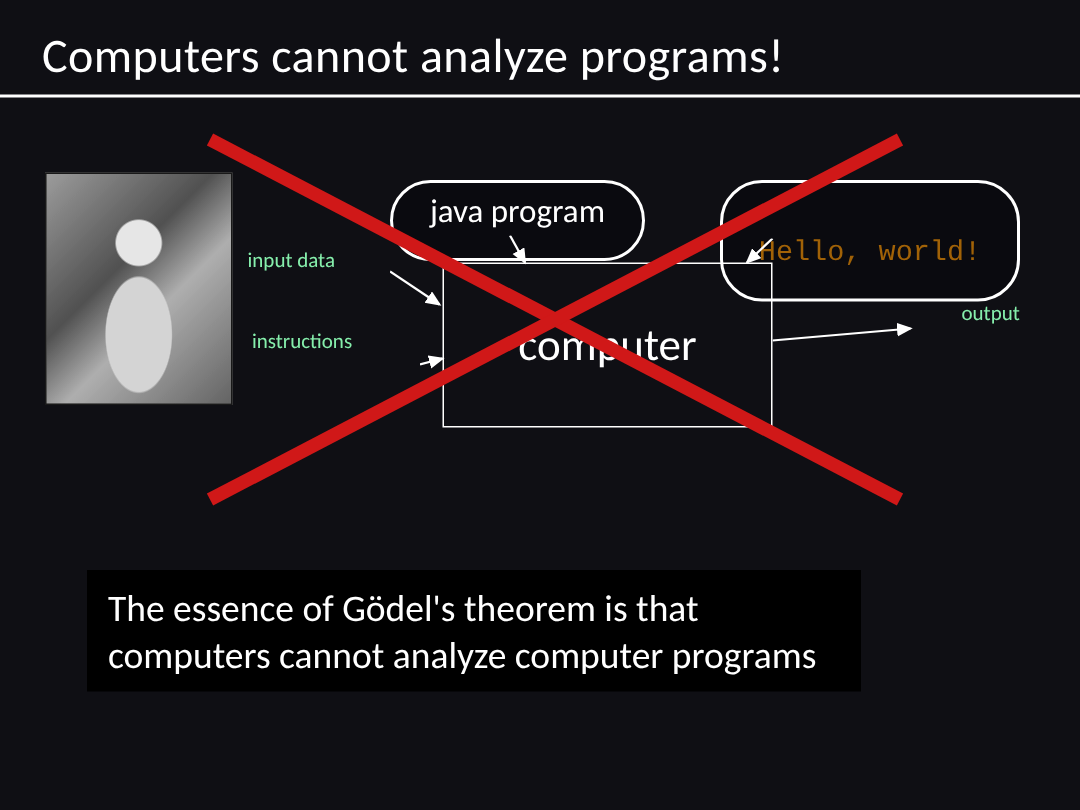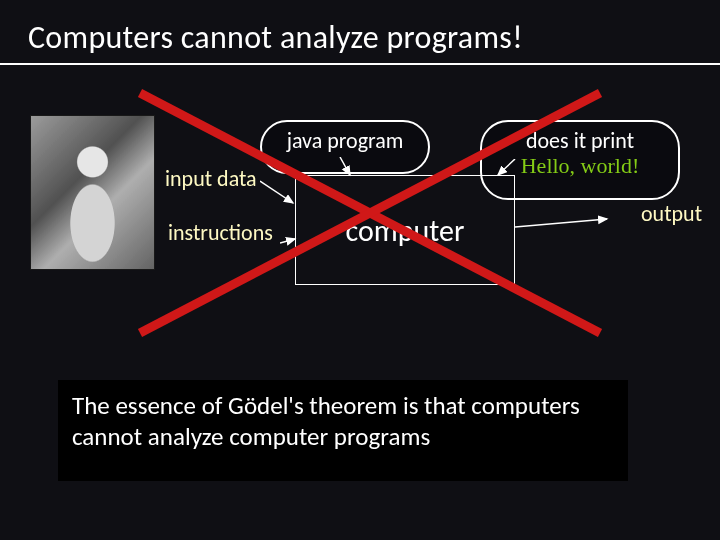--- a/index.html
+++ b/index.html
@@ -53,28 +53,28 @@
     left: 260px;
     top: 55px;
     width: 170px;
   }
   .bubble-right {
     left: 480px;
     top: 55px;
     width: 200px;
   }
   .mono {
-    font-family: Liberation Serif, serif;
-    color: #84cc16;
-    font-size: 22px;
+    font-family: Liberation Mono, monospace;
+    color: #a16207;
+    font-size: 19px;
   }
   .label {
     position: absolute;
-    font-size: 22px;
-    color: #fef9c3;
+    font-size: 14px;
+    color: #86efac;
   }
   .label-inputdata { left: 165px; top: 100px; }
   .label-instructions { left: 168px; top: 154px; }
   .label-output { left: 641px; top: 135px; }
   .computer-box {
     position: absolute;
     left: 295px;
     top: 110px;
     width: 220px;
     height: 110px;
@@ -89,40 +89,40 @@
     left: 130px;
     top: 18px;
     width: 480px;
     height: 260px;
     pointer-events: none;
   }
   .caption {
     position: absolute;
     left: 58px;
     top: 315px;
-    width: 570px;
+    width: 516px;
     background: #000;
-    padding: 10px 14px 28px 14px;
+    padding: 10px 14px 8px 14px;
     font-size: 25px;
     line-height: 1.25;
   }
 </style>
 </head>
 <body>
 
 <div class="title">Computers cannot analyze programs!</div>
 
 <div class="stage">
 
   <div class="photo"></div>
 
   <div class="bubble bubble-java">java program</div>
 
   <div class="bubble bubble-right">
-    <span>does it print</span><br>
+    <br>
     <span class="mono">Hello, world!</span>
   </div>
 
   <div class="label label-inputdata">input data</div>
   <div class="label label-instructions">instructions</div>
   <div class="label label-output">output</div>
 
   <div class="computer-box">
     <span>computer</span>
   </div>

